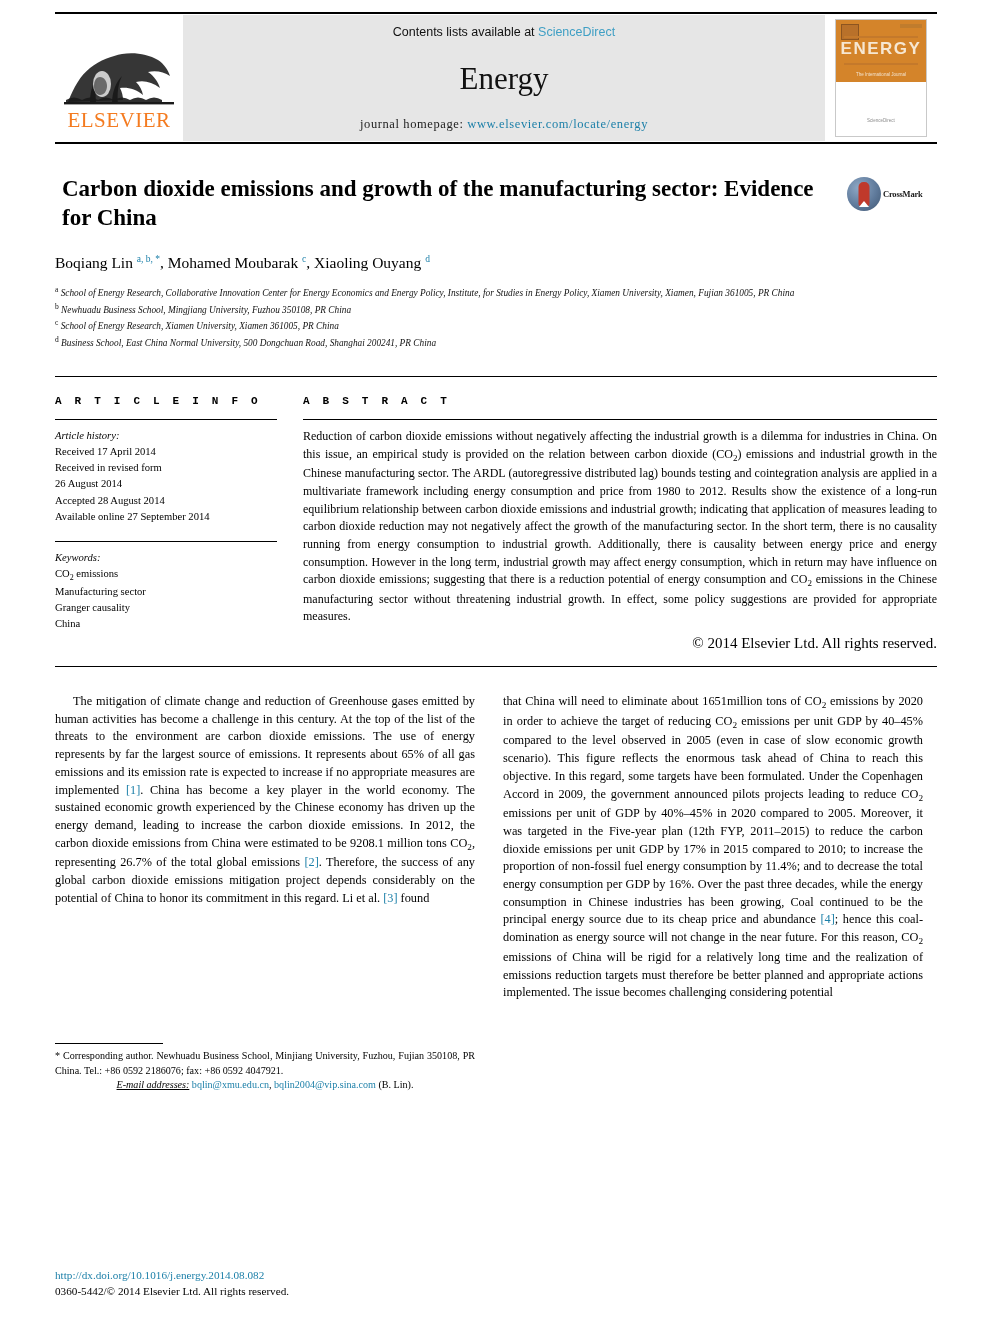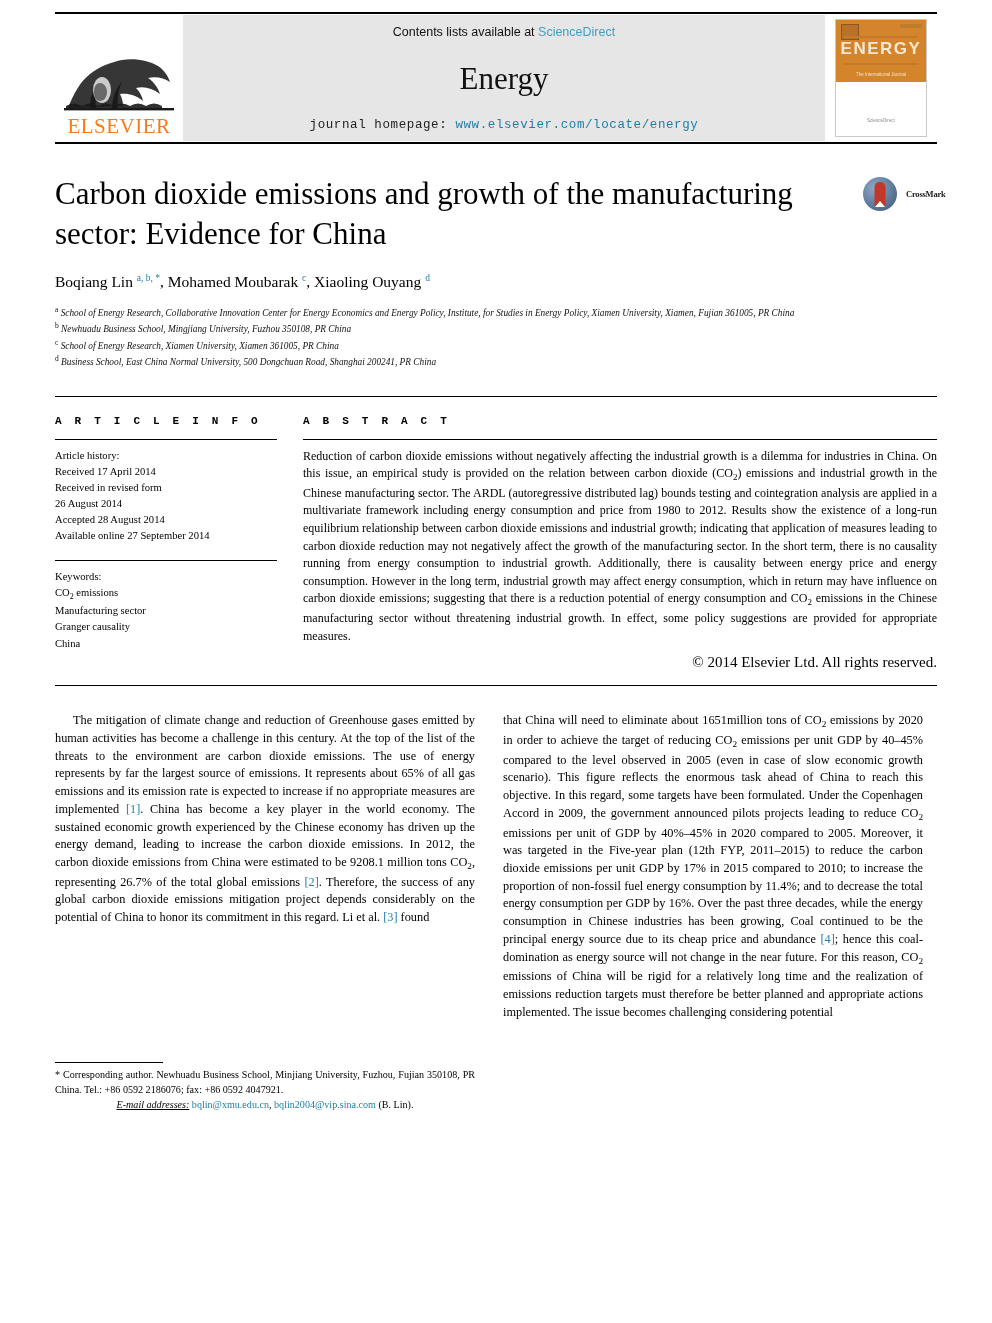--- a/index.html
+++ b/index.html
@@ -42,21 +42,21 @@
     align-items: stretch;
     position: relative;
   }
   .elsevier-block {
     width: 128px;
     flex: 0 0 128px;
     display: flex;
     flex-direction: column;
     justify-content: flex-end;
     align-items: center;
-    padding-bottom: 5px;
+    padding-bottom: 11px;
     box-sizing: border-box;
   }
   .tree-svg { display:block; }
   .elsevier-word {
     font-family: "Liberation Serif", serif;
     font-size: 21px;
     letter-spacing: .5px;
     color: #F47B20;
     line-height: 1;
     font-weight: 400;
@@ -78,21 +78,21 @@
     color: #111;
   }
   .contents-line .sd { color: #3f9fc4; }
   .journal-name {
     font-family: "Liberation Serif", serif;
     font-size: 31px;
     color: #111;
     line-height: 1;
   }
   .homepage-line {
-    font-family: Liberation Mono, monospace;
+    font-family: Liberation Serif, serif;
     font-size: 12.5px;
     color: #222;
     letter-spacing: .6px;
   }
   .homepage-line .url { color: #1b7fa8; }
   .cover-block {
     width: 112px;
     flex: 0 0 112px;
     display: flex;
     align-items: center;
@@ -149,32 +149,32 @@
   }
 
   
   .title-wrap {
     margin: 30px 55px 0 55px;
     position: relative;
     min-height: 60px;
   }
   .paper-title {
     font-family: "Liberation Serif", serif;
-    font-size: 31px;
+    font-size: 23px;
     line-height: 1.28;
-    font-weight: 400;
+    font-weight: 700;
     color: #000;
     max-width: 770px;
-    margin: 0;
+    margin: 7px;
   }
   .crossmark {
     position: absolute;
-    right: 0; top: -4px;
+    right: 16px; top: -4px;
     width: 74px; height: 48px;
-    display: flex; align-items: center; gap: 9px;
+    display: flex; align-items: center; gap: 2px;
   }
   .crossmark-badge {
     width: 34px; height: 34px; border-radius: 50%;
     background: radial-gradient(circle at 35% 32%, #8fa9c6 0%, #5f7a9b 55%, #3f5570 100%);
     position: relative;
     flex: 0 0 34px;
   }
   .crossmark-badge::after {
     content: "";
     position: absolute;
@@ -246,21 +246,21 @@
     color: #000;
     margin-bottom: 12px;
   }
   .rule-thin { border-top: 1.2px solid #000; margin-bottom: 8px; }
   .info-block {
     font-family: "Liberation Serif", serif;
     font-size: 10.6px;
     line-height: 1.52;
     color: #000;
   }
-  .info-block .label { }
+  .info-block .label { font-style: italic; }
   .info-gap { height: 16px; }
   .abstract-text {
     font-family: "Liberation Serif", serif;
     font-size: 12px;
     line-height: 1.47;
     text-align: justify;
     color: #000;
   }
   .copyright {
     text-align: right;
@@ -439,14 +439,18 @@
         <div class="fn">* Corresponding author. Newhuadu Business School, Minjiang University, Fuzhou, Fujian 350108, PR China. Tel.: +86 0592 2186076; fax: +86 0592 4047921.</div>
         <div class="fn fn-emails" id="email-note"><span class="label">E-mail addresses:</span> <span class="link">bqlin@xmu.edu.cn</span>, <span class="link">bqlin2004@vip.sina.com</span> <span>(B. Lin).</span></div>
       </div>
     </div>
 
     <div class="bcol">
       <p class="ptext noindent" id="intro-right">that China will need to eliminate about 1651million tons of CO<sub>2</sub> emissions by 2020 in order to achieve the target of reducing CO<sub>2</sub> emissions per unit GDP by 40–45% compared to the level observed in 2005 (even in case of slow economic growth scenario). This figure reflects the enormous task ahead of China to reach this objective. In this regard, some targets have been formulated. Under the Copenhagen Accord in 2009, the government announced pilots projects leading to reduce CO<sub>2</sub> emissions per unit of GDP by 40%–45% in 2020 compared to 2005. Moreover, it was targeted in the Five-year plan (12th FYP, 2011–2015) to reduce the carbon dioxide emissions per unit GDP by 17% in 2015 compared to 2010; to increase the proportion of non-fossil fuel energy consumption by 11.4%; and to decrease the total energy consumption per GDP by 16%. Over the past three decades, while the energy consumption in Chinese industries has been growing, Coal continued to be the principal energy source due to its cheap price and abundance <span class="cite">[4]</span>; hence this coal-domination as energy source will not change in the near future. For this reason, CO<sub>2</sub> emissions of China will be rigid for a relatively long time and the realization of emissions reduction targets must therefore be better planned and appropriate actions implemented. The issue becomes challenging considering potential</p>
     </div>
   </div>
 
+  <div class="bottom-meta">
+    <span class="doi">http://dx.doi.org/10.1016/j.energy.2014.08.082</span>
+    <span class="issn">0360-5442/© 2014 Elsevier Ltd. All rights reserved.</span>
+  </div>
 
 </div>
 
 </body></html>

